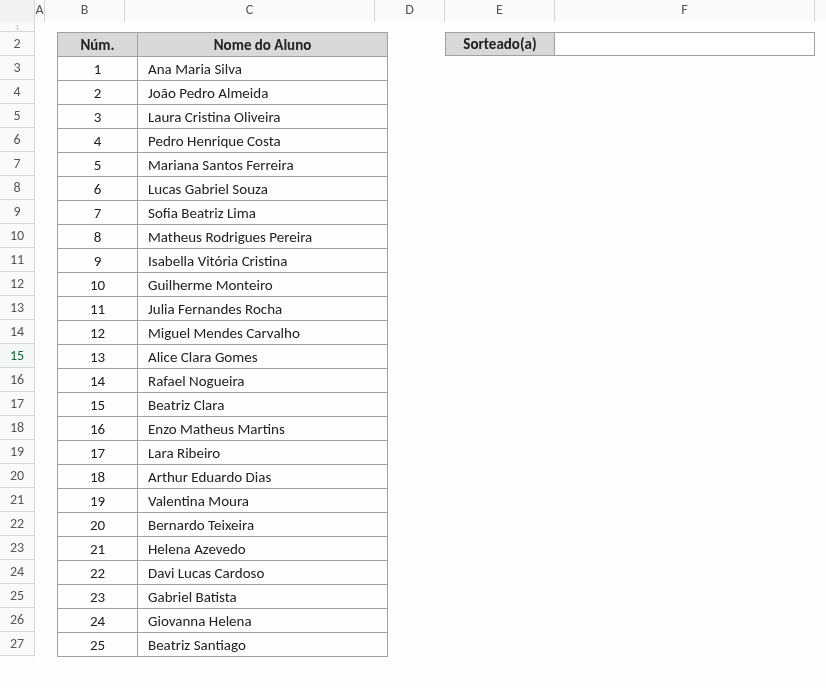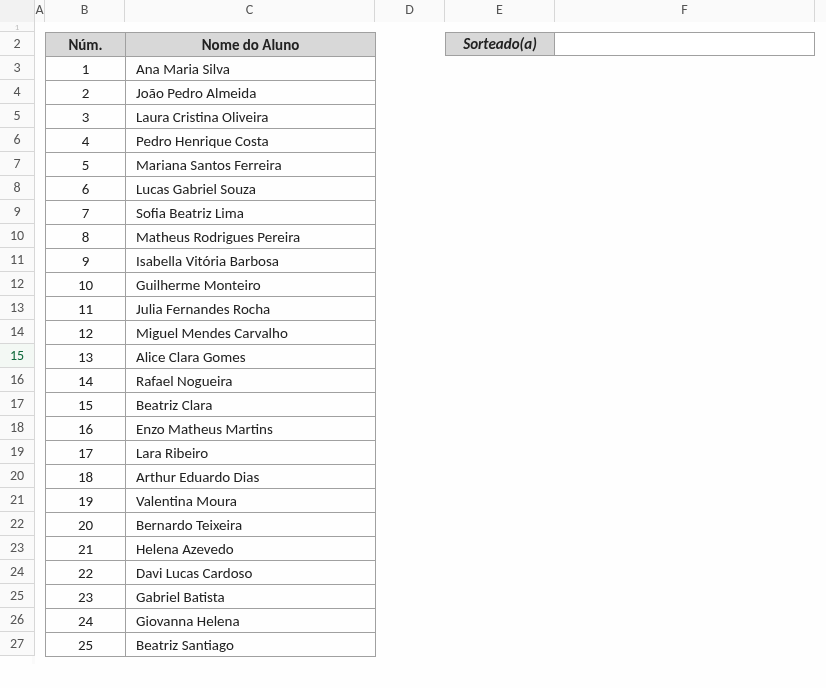--- a/index.html
+++ b/index.html
@@ -80,21 +80,21 @@
     position: absolute;
     top: 0;
     left: 35px;
     right: 0;
     bottom: 0;
     background: #fefefe;
   }
   
   .table-wrap {
     position: absolute;
-    left: 10px; 
+    left: 22px; 
     top: 10px; 
   }
   table.student {
     border-collapse: collapse;
     table-layout: fixed;
   }
   table.student th, table.student td {
     border: 1px solid #a0a0a0;
     height: 24px;
     box-sizing: border-box;
@@ -121,21 +121,20 @@
     width: 250px;
     padding-left: 10px;
     text-align: left;
   }
   
   .sorteado-wrap {
     position: absolute;
     top: 10px;
     left: 410px;
     display: flex;
-    font-style: italic;
   }
   .sorteado-label {
     box-sizing: border-box;
     width: 110px;
     height: 24px;
     line-height: 22px;
     text-align: center;
     font-weight: 700;
     background: #d8d8d8;
     border: 1px solid #a0a0a0;
@@ -241,21 +240,21 @@
               <tr>
                 <td class="num">7</td>
                 <td class="name">Sofia Beatriz Lima</td>
               </tr>
               <tr>
                 <td class="num">8</td>
                 <td class="name">Matheus Rodrigues Pereira</td>
               </tr>
               <tr>
                 <td class="num">9</td>
-                <td class="name">Isabella Vitória Barbosa</td>
+                <td class="name">Isabella Vitória Cristina</td>
               </tr>
               <tr>
                 <td class="num">10</td>
                 <td class="name">Guilherme Monteiro</td>
               </tr>
               <tr>
                 <td class="num">11</td>
                 <td class="name">Julia Fernandes Rocha</td>
               </tr>
               <tr>

